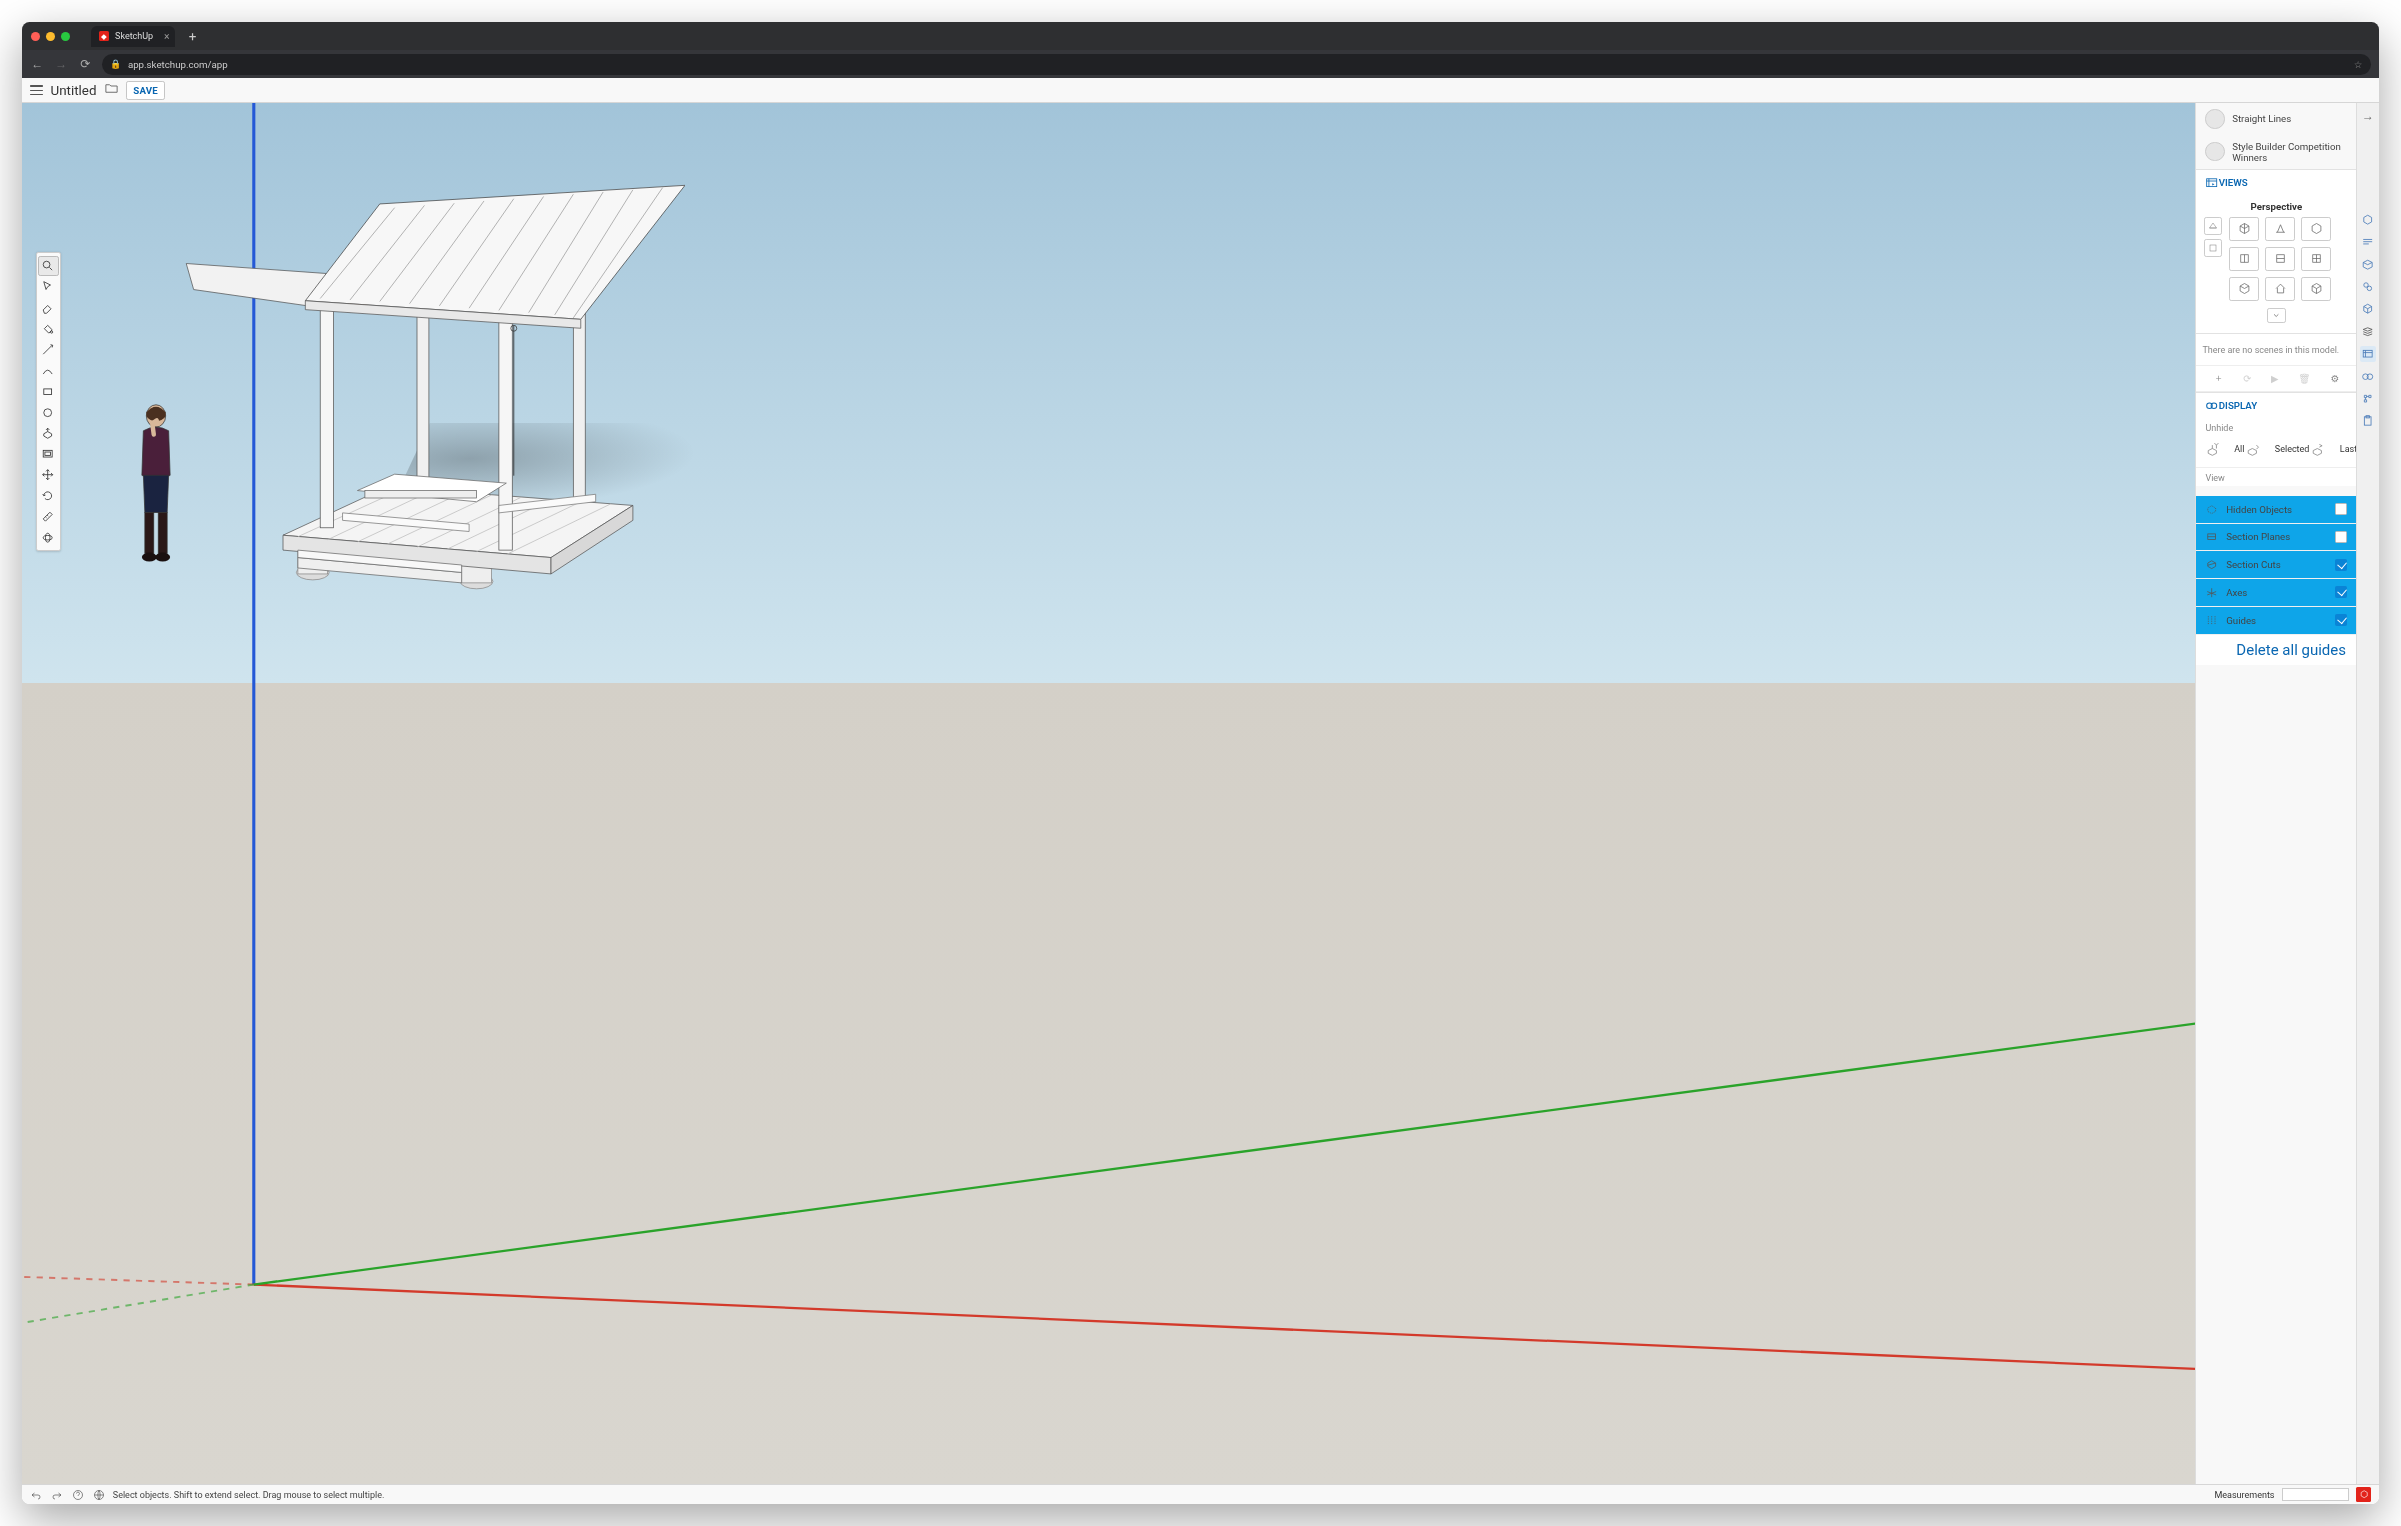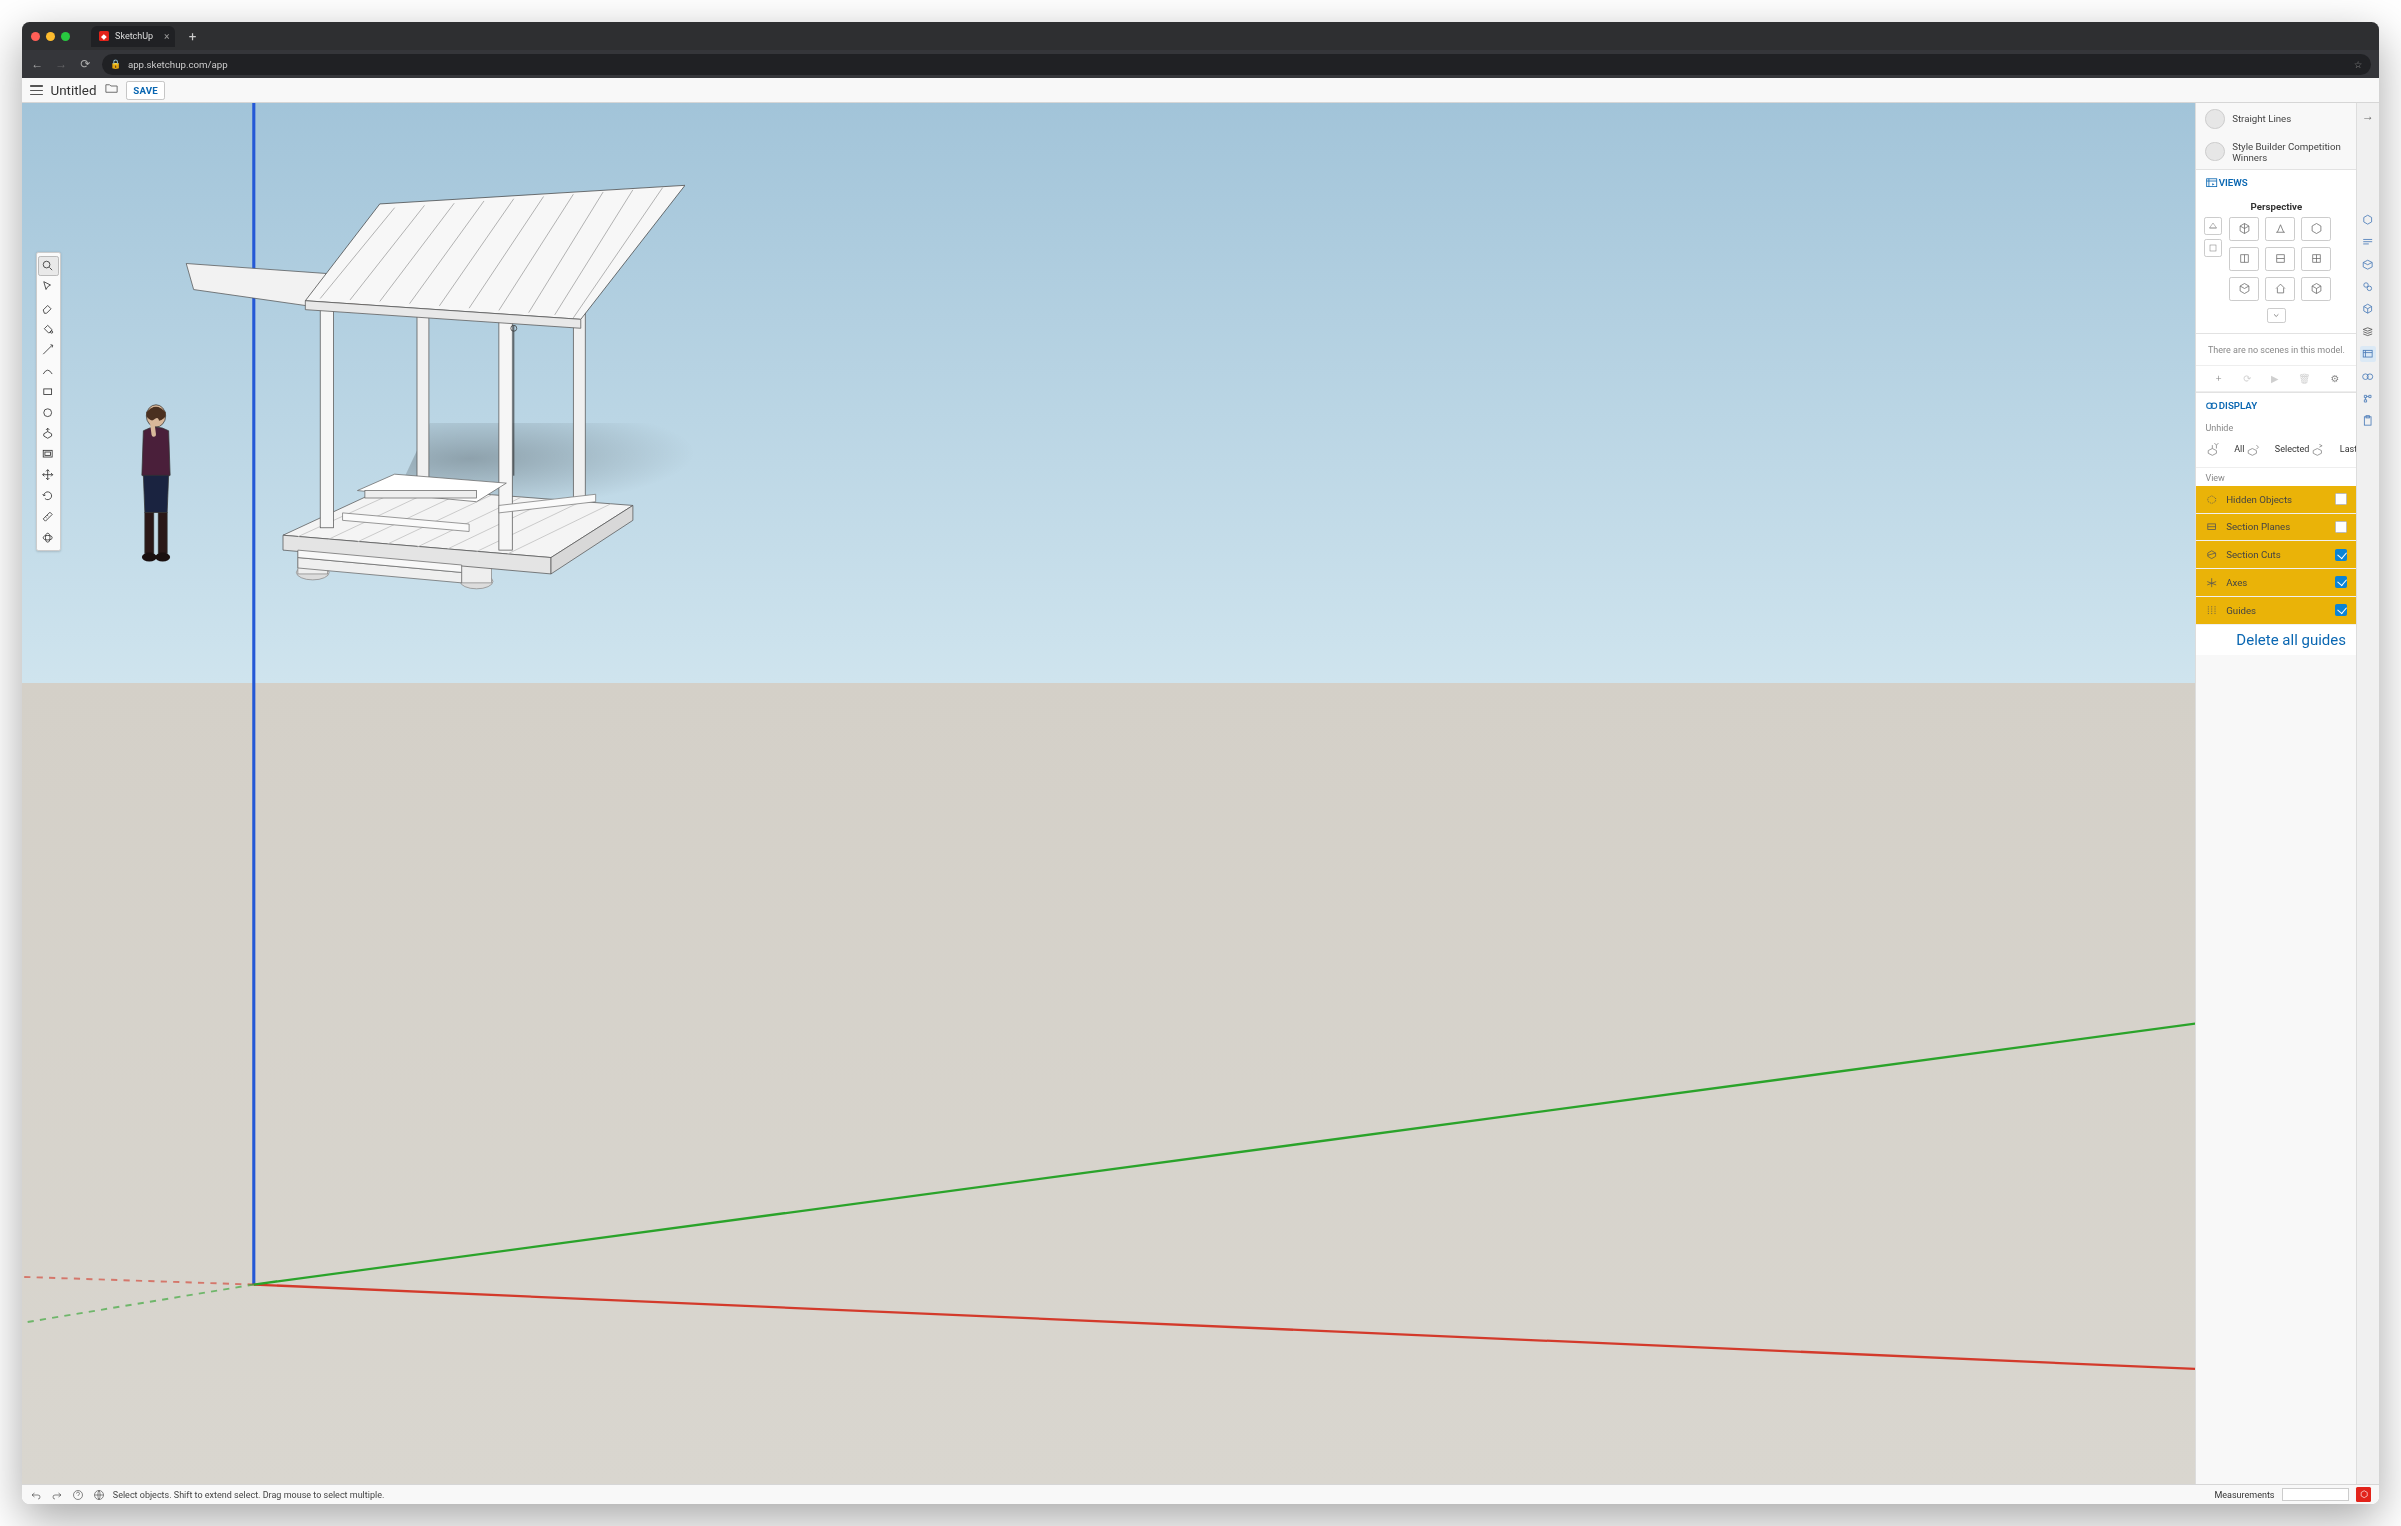--- a/index.html
+++ b/index.html
@@ -50,30 +50,30 @@
 .sp-section-h .hicon { width: 13.4px; height: 13.4px; }
 .views-body { background: #fff; padding: 6px 7.4px 10.4px; border-bottom: 0.7px solid #e2e2e2; }
 .views-title { text-align: center; font-size: 9.7px; color: #333; margin-bottom: 4.5px; font-weight: bold; }
 .views-row { display: flex; align-items: flex-start; gap: 7.4px; }
 .views-left { display: flex; flex-direction: column; gap: 4.5px; }
 .vbtn { width: 18px; height: 18px; border: 0.7px solid #ccc; border-radius: 2.2px; display: flex; align-items: center; justify-content: center; background: #fff; cursor: pointer; }
 .views-grid { display: grid; grid-template-columns: repeat(3, 30px); gap: 6px; }
 .vg { width: 30px; height: 24px; border: 0.7px solid #ccc; border-radius: 2.2px; display: flex; align-items: center; justify-content: center; background: #fff; cursor: pointer; }
 .vg svg { width: 15px; height: 15px; stroke: #666; fill: none; stroke-width: 1.2; }
 .chev-down { margin: 7.4px auto 0; width: 19.4px; height: 15px; border: 0.7px solid #ccc; border-radius: 2.2px; display: flex; align-items: center; justify-content: center; cursor: pointer; }
-.no-scenes { text-align: center; color: #888; padding: 10.4px 6px; background: #fff; border-bottom: 0.7px solid #eee; font-size: 9px; }
+.no-scenes { text-align: left; color: #888; padding: 10.4px 6px; background: #fff; border-bottom: 0.7px solid #eee; font-size: 9px; }
 .scene-tools { display: flex; justify-content: space-around; align-items: center; padding: 6px 7.4px; background: #fff; border-bottom: 0.7px solid #eee; color: #888; }
 .scene-tools span { cursor: pointer; }
 
 .disp-sub { padding: 4.5px 9px 3px; color: #888; font-size: 9px; background: #fff; }
 .unhide-row { display: flex; justify-content: space-around; padding: 4.5px 7.4px 10.4px; background: #fff; border-bottom: 0.7px solid #eee; }
 .unhide { display: flex; align-items: center; gap: 11px; font-size: 9px; color: #333; cursor: pointer; justify-content: flex-end; }
 .unhide svg { width: 19.4px; height: 16.4px; stroke: #888; fill: none; stroke-width: 1.2; }
 
-.view-options { background: #eab308; }
+.view-options { background: #0ea5e9; margin-top: 10px; }
 .vo-row { display: flex; align-items: center; gap: 7.4px; padding: 6.7px 9px; border-bottom: 0.7px solid #f0f0f0; }
 .vo-row .vo-ico { width: 13.4px; height: 13.4px; display: flex; align-items: center; justify-content: center; }
 .vo-row .vo-ico svg { width: 13.4px; height: 13.4px; stroke: #555; fill: none; stroke-width: 1.4; }
 .vo-row .chk { margin-left: auto; width: 12px; height: 12px; border: 0.7px solid #bbb; border-radius: 1.5px; background: #fff; cursor: pointer; }
 .vo-row .chk.on { background: #0a84d6; border-color: #0a84d6; position: relative; }
 .vo-row .chk.on::after { content: ""; position: absolute; left: 2.2px; top: 0px; width: 4.5px; height: 7.4px; border: solid #fff; border-width: 0 1.5px 1.5px 0; transform: rotate(40deg); }
 .delete-guides { text-align: right; padding: 6px 10.4px; color: #0a67b2; font-size: 15px; background: #fff; cursor: pointer; }
 
 
 .right-rail { width: 22.3px; background: #f0f0f0; border-left: 0.7px solid #ddd; display: flex; flex-direction: column; align-items: center; padding-top: 6px; gap: 6px; }

